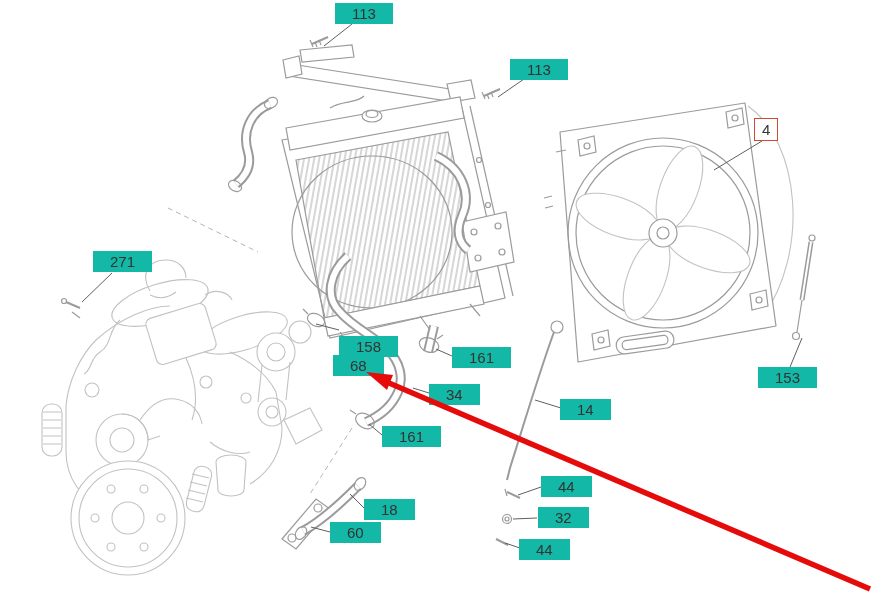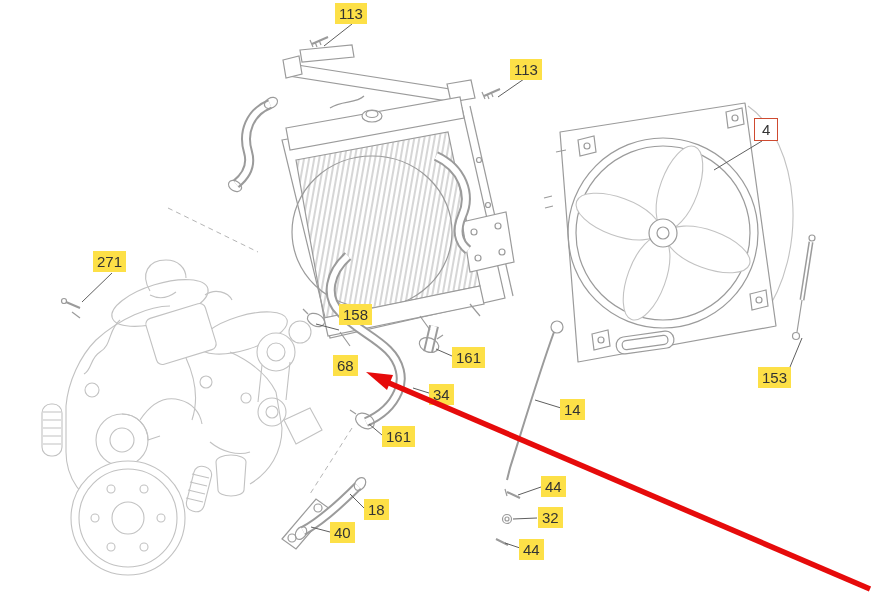--- a/index.html
+++ b/index.html
@@ -3,25 +3,25 @@
 <meta charset="utf-8">
 <style>
   html,body{margin:0;padding:0;background:#ffffff;}
   body{width:873px;height:592px;overflow:hidden;font-family:"Liberation Sans",sans-serif;}
   .stage{position:relative;width:873px;height:592px;background:#ffffff;}
   svg.art{position:absolute;left:0;top:0;}
   .arrow-layer{position:absolute;left:0;top:0;pointer-events:none;z-index:30;}
   .labels-layer{position:absolute;left:0;top:0;width:100%;height:100%;z-index:20;}
   .part-label{
     position:absolute;
-    background:#fde047;
+    background:#14b8a6;
     color:#333333;
     font-size:15px;
     line-height:19px;
-    padding:1px 4px;
+    padding:1px 17px;
     white-space:nowrap;
     cursor:pointer;
   }
   .part-label.boxed{
     background:#ffffff;
     border:1px solid #cf4a30;
     padding:1px 7px;
   }
   
   .s{stroke:#9b9b9b;stroke-width:1.2;fill:none;}
@@ -214,28 +214,28 @@
       <path class="lead" d="M520,548 L505,543"></path>
       <path class="lead" d="M790,367 L802,338"></path>
     </g>
   </svg>
 
   <div class="labels-layer">
     <div class="part-label" style="left:335px;top:3px">113</div>
     <div class="part-label" style="left:510px;top:59px">113</div>
     <div class="part-label boxed" style="left:754px;top:118px">4</div>
     <div class="part-label" style="left:93px;top:251px">271</div>
-    <div class="part-label" style="left:339px;top:304px">158</div>
+    <div class="part-label" style="left:339px;top:336px">158</div>
     <div class="part-label" style="left:333px;top:355px">68</div>
     <div class="part-label" style="left:452px;top:347px">161</div>
     <div class="part-label" style="left:429px;top:384px">34</div>
     <div class="part-label" style="left:382px;top:426px">161</div>
     <div class="part-label" style="left:560px;top:399px">14</div>
     <div class="part-label" style="left:364px;top:499px">18</div>
-    <div class="part-label" style="left:330px;top:522px">40</div>
+    <div class="part-label" style="left:330px;top:522px">60</div>
     <div class="part-label" style="left:541px;top:476px">44</div>
     <div class="part-label" style="left:538px;top:507px">32</div>
     <div class="part-label" style="left:519px;top:539px">44</div>
     <div class="part-label" style="left:758px;top:367px">153</div>
   </div>
 
   <svg class="arrow-layer" width="873" height="592" viewBox="0 0 873 592">
     <line x1="870" y1="589" x2="389" y2="383" stroke="#e60b0b" stroke-width="5.5"></line>
     <polygon points="366,372 393,375 387,390" fill="#e60b0b"></polygon>
   </svg>

